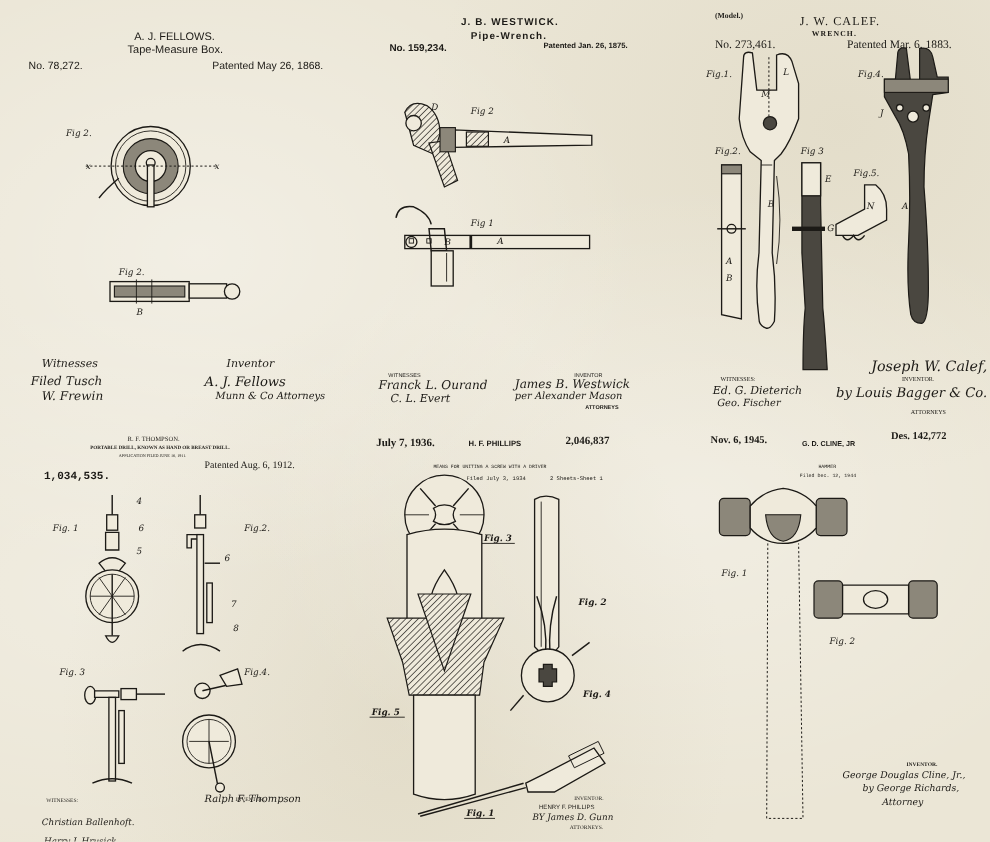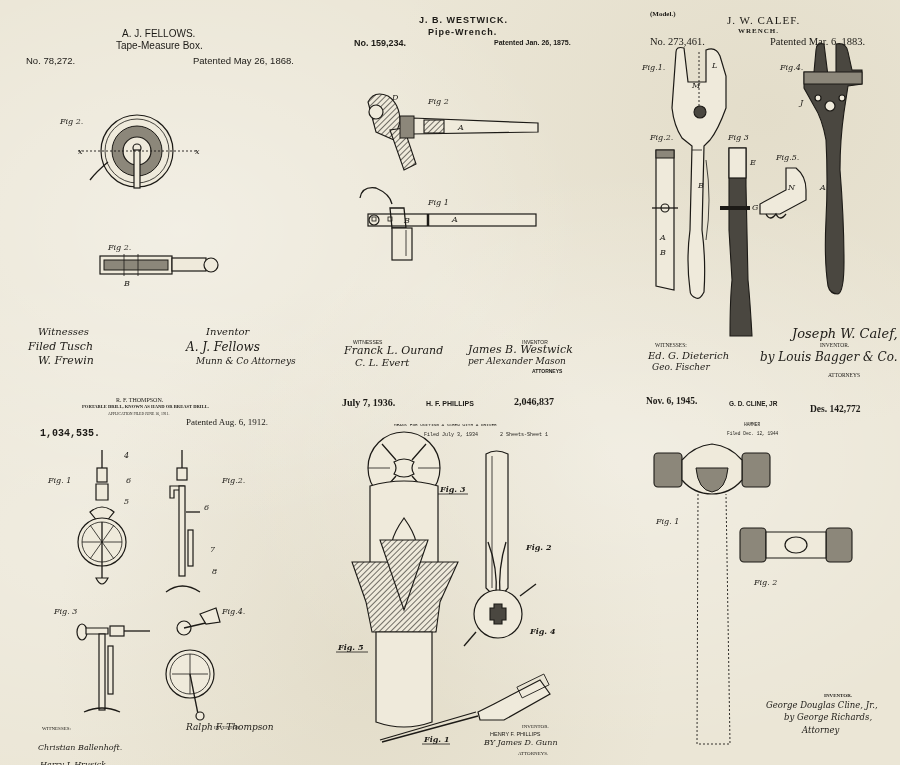--- a/index.html
+++ b/index.html
@@ -295,21 +295,21 @@
 
   <div class="t serif" style="left:222px;top:342px;font-size:5px;">INVENTOR.</div>
   <div class="t sans" style="left:190px;top:349px;font-size:5.5px;">HENRY F. PHILLIPS</div>
   <div class="t script" style="left:184px;top:356px;font-size:8px;">BY James D. Gunn</div>
   <div class="t serif" style="left:218px;top:369px;font-size:5px;">ATTORNEYS.</div>
 </div>
 
 <div class="panel" style="left:600px;top:382px;width:300px;height:383px;">
   <div class="t serif bold" style="left:46px;top:14px;font-size:9.5px;">Nov. 6, 1945.</div>
   <div class="t sans bold" style="left:129px;top:18px;font-size:6.5px;">G. D. CLINE, JR</div>
-  <div class="t serif bold" style="left:210px;top:22px;font-size:9.5px;">Des. 142,772</div>
+  <div class="t serif bold" style="left:210px;top:10px;font-size:9.5px;">Des. 142,772</div>
   <div class="t mono" style="left:144px;top:29px;font-size:4.5px;">HAMMER</div>
   <div class="t mono" style="left:127px;top:38px;font-size:4.5px;">Filed Dec. 12, 1944</div>
 
   <svg width="300" height="383" style="left:0;top:0;">
 
     <rect x="54" y="71" width="28" height="34" rx="4" class="dark" style="fill:#8c877a"></rect>
     <rect x="142" y="71" width="28" height="34" rx="4" class="dark" style="fill:#8c877a"></rect>
     <path d="M82,78 Q94,64 112,62 Q130,64 142,78 L142,98 Q130,112 112,112 Q94,112 82,98 Z" class="fill"></path>
     <path d="M96,86 L128,86 Q126,108 112,110 Q98,108 96,86 Z" class="mid"></path>
 

